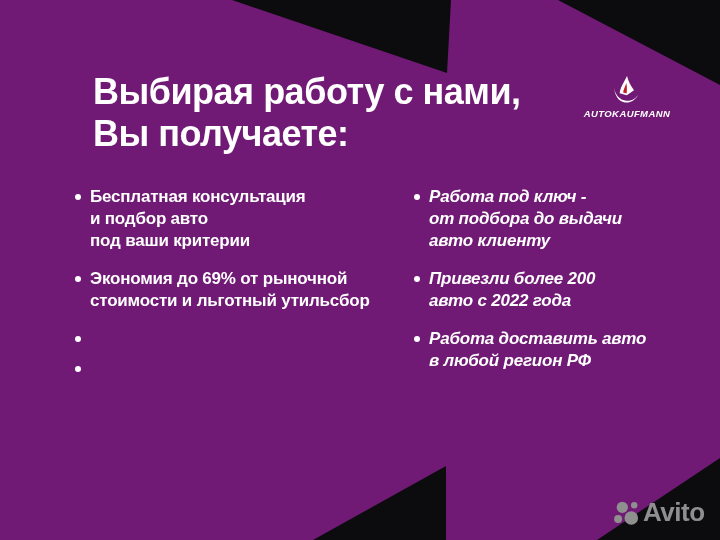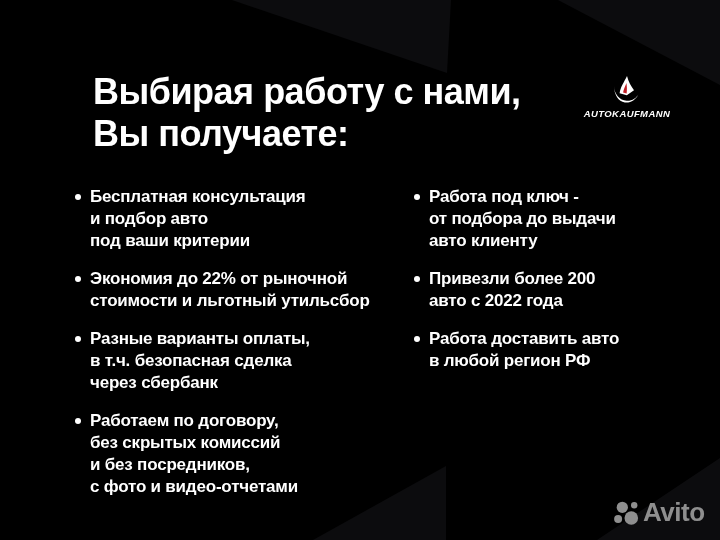--- a/index.html
+++ b/index.html
@@ -1,20 +1,20 @@
 <!DOCTYPE html>
 <html><head>
 <meta charset="utf-8">
 <style>
   * { margin: 0; padding: 0; box-sizing: border-box; }
   html, body { background: #222; }
   #poster {
     position: relative;
     width: 720px; height: 540px;
-    background: #000000;
+    background: #701a75;
     overflow: hidden;
     font-family: "Liberation Sans", sans-serif;
   }
   #bg-shapes {
     position: absolute; left: 0; top: 0;
     width: 720px; height: 540px;
     display: block;
   }
   .title {
     position: absolute;
@@ -40,21 +40,21 @@
     font-weight: 700;
     font-style: italic;
     letter-spacing: 0.4px;
     white-space: nowrap;
   }
   .col {
     position: absolute; top: 186px;
     display: flex; flex-direction: column;
   }
   .col-left  { left: 75px;  width: 335px; }
-  .col-right { left: 414px; width: 280px; }
+  .col-right { left: 414px; width: 280px; font-style: italic; }
   .benefit {
     display: flex;
     align-items: flex-start;
     margin-bottom: 16px;
   }
   .bullet {
     flex: 0 0 auto;
     width: 6px; height: 6px;
     border-radius: 50%;
     background: #FFFFFF;
@@ -109,35 +109,28 @@
 
   <div class="col col-left">
     <div class="benefit">
       <span class="bullet"></span>
       <span class="benefit-text">Бесплатная консультация
 и подбор авто
 под ваши критерии</span>
     </div>
     <div class="benefit">
       <span class="bullet"></span>
-      <span class="benefit-text">Экономия до 22% от рыночной
+      <span class="benefit-text">Экономия до 69% от рыночной
 стоимости и льготный утильсбор</span>
     </div>
     <div class="benefit">
       <span class="bullet"></span>
-      <span class="benefit-text">Разные варианты оплаты,
-в т.ч. безопасная сделка
-через сбербанк</span>
     </div>
     <div class="benefit">
       <span class="bullet"></span>
-      <span class="benefit-text">Работаем по договору,
-без скрытых комиссий
-и без посредников,
-с фото и видео-отчетами</span>
     </div>
   </div>
 
   <div class="col col-right">
     <div class="benefit">
       <span class="bullet"></span>
       <span class="benefit-text">Работа под ключ -
 от подбора до выдачи
 авто клиенту</span>
     </div>

